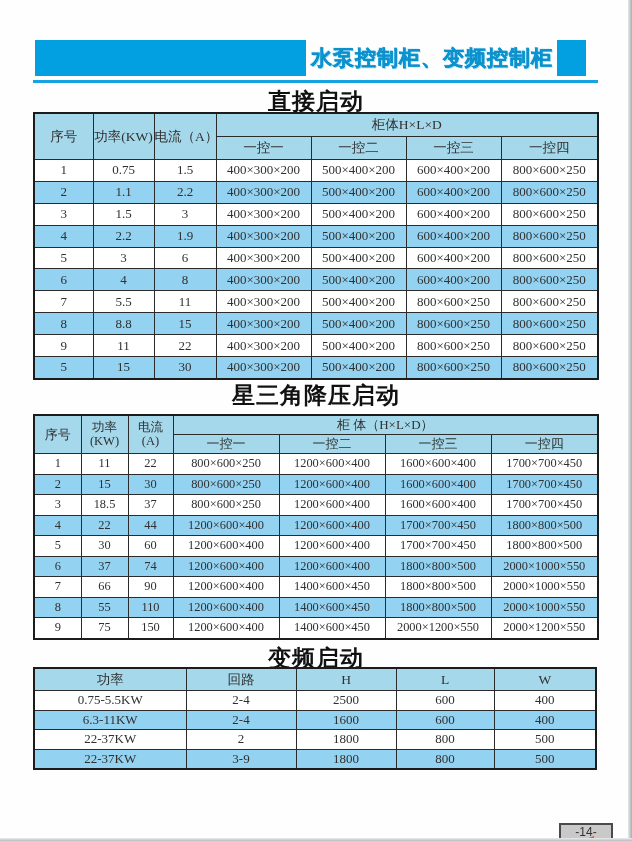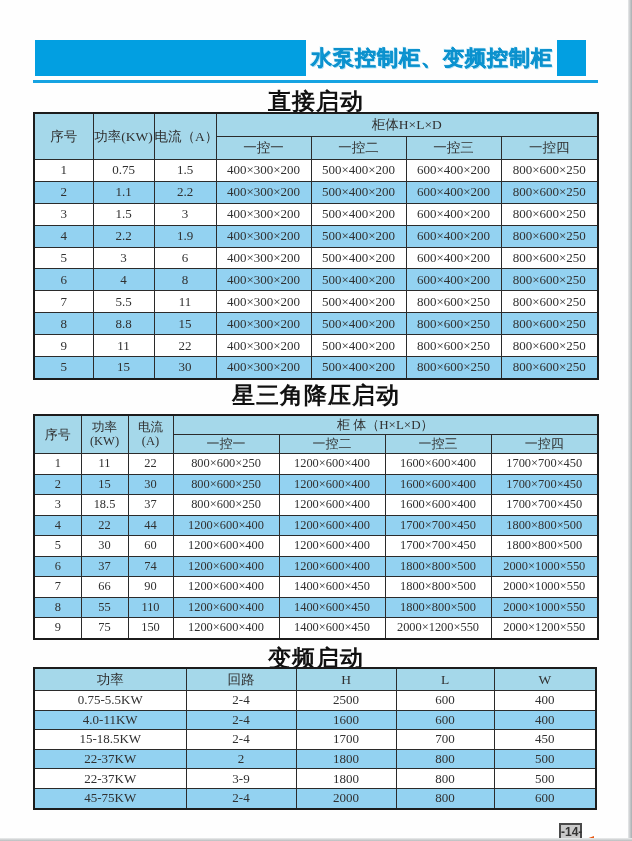--- a/index.html
+++ b/index.html
@@ -50,24 +50,24 @@
   #table2{top:414px;width:564px;}
   #table2 thead th{height:18px;font-size:13px;line-height:1.05;}
   #table2 tbody td{height:19.5px;font-size:12.4px;}
   #table2 .two-line{font-size:12.5px;}
 
   #table3{top:667px;width:562px;}
   #table3 thead th{height:21px;}
   #table3 tbody td{height:18.6px;}
 
   .footer-page{
-    position:absolute;left:559px;top:823px;width:23px;height:18px;
+    position:absolute;left:559px;top:823px;width:54px;height:18px;
     background:#c9c9c9;border:2px solid #4a4a4a;border-bottom-width:1px;
     box-sizing:border-box;text-align:center;
-    font-family:"Liberation Sans",sans-serif;font-weight:bold;
+    font-family:"Liberation Sans",sans-serif;font-weight:normal;
     font-size:12px;line-height:14px;color:#333;
   }
   .footer-accent{
     position:absolute;left:578px;top:836px;width:0;height:0;
     border-left:16px solid transparent;border-bottom:6px solid #e85a15;
   }
 </style>
 </head>
 <body>
 
@@ -325,54 +325,40 @@
   </thead>
   <tbody>
       <tr>
         <td>0.75-5.5KW</td>
         <td>2-4</td>
         <td>2500</td>
         <td>600</td>
         <td>400</td>
       </tr>
       <tr>
-        <td>4.0-11KW</td>
+        <td>6.3-11KW</td>
         <td>2-4</td>
         <td>1600</td>
         <td>600</td>
         <td>400</td>
-      </tr>
-      <tr>
-        <td>15-18.5KW</td>
-        <td>2-4</td>
-        <td>1700</td>
-        <td>700</td>
-        <td>450</td>
       </tr>
       <tr>
         <td>22-37KW</td>
         <td>2</td>
         <td>1800</td>
         <td>800</td>
         <td>500</td>
       </tr>
       <tr>
         <td>22-37KW</td>
         <td>3-9</td>
         <td>1800</td>
         <td>800</td>
         <td>500</td>
       </tr>
-      <tr>
-        <td>45-75KW</td>
-        <td>2-4</td>
-        <td>2000</td>
-        <td>800</td>
-        <td>600</td>
-      </tr>
     </tbody>
 </table>
 
 <div class="footer-page">-14-</div>
 <div class="footer-accent"></div>
 
 <div class="edge-right"></div>
 <div class="edge-bottom"></div>
 
 </body></html>

